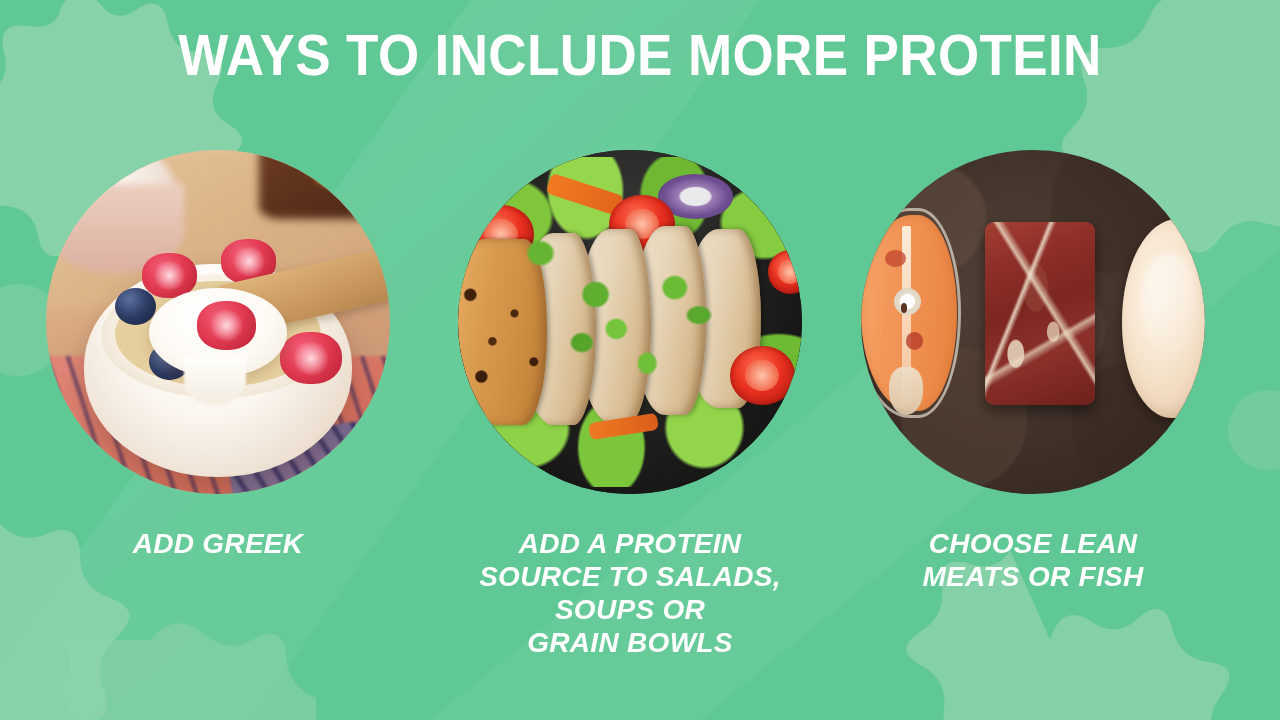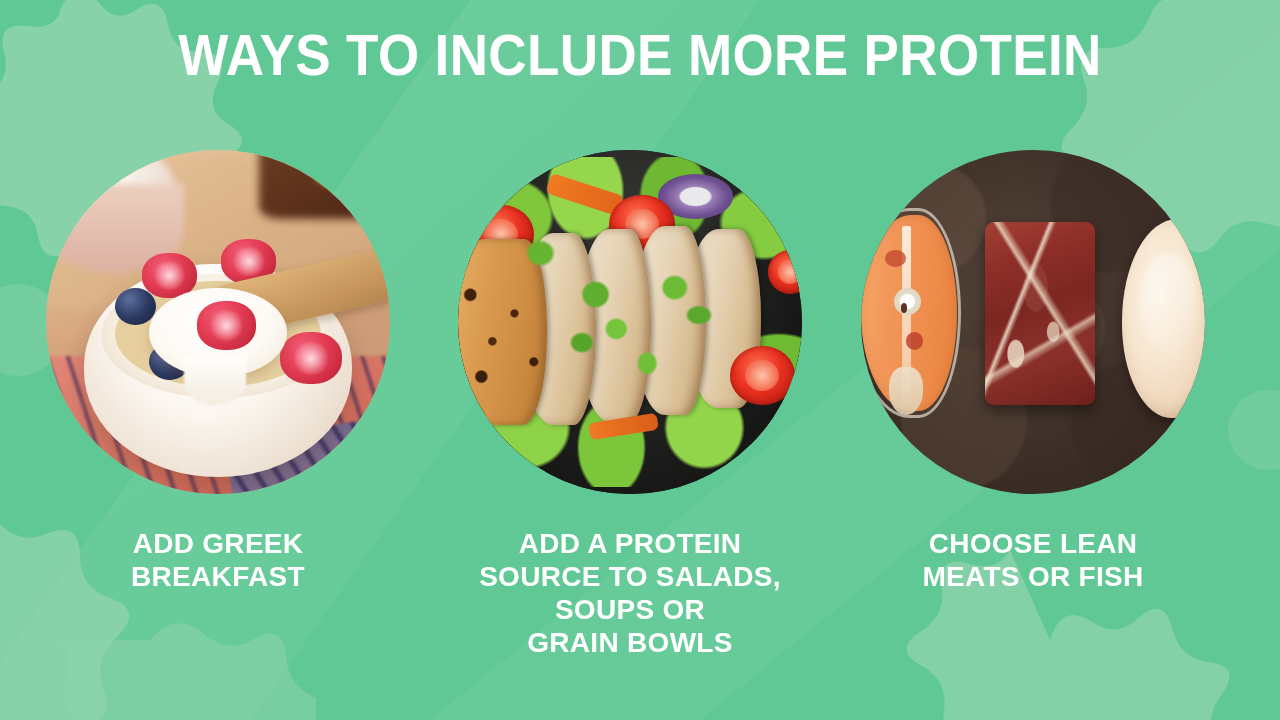--- a/index.html
+++ b/index.html
@@ -23,21 +23,21 @@
     font-size:57px;
     line-height:66px;
     font-weight:bold;
     letter-spacing:0.4px;
     transform:scaleX(0.93);
     white-space:nowrap;
     z-index:6;
   }
 
   
-  .cols { position:absolute; inset:0; z-index:5; }
+  .cols { position:absolute; inset:0; z-index:5;font-style:italic; }
   .col { position:absolute; top:0; width:420px; height:720px; }
   .col-0 { left:8px; }
   .col-1 { left:420px; }
   .col-2 { left:823px; }
 
   .photo {
     position:absolute;
     top:150px; left:50%;
     width:344px; height:344px;
     margin-left:-172px;
@@ -275,21 +275,20 @@
         <div class="rasp s1-r2"></div>
         <div class="rasp s1-r4"></div>
         <div class="s1-spoon"></div>
         <div class="s1-scoop"></div>
         <div class="rasp s1-r3"></div>
         <div class="s1-drip"></div>
       </div>
     </div>
     <div class="caption">
       <span class="ln">ADD GREEK</span>
-      <span class="ln">BREAKFAST</span>
     </div>
   </div>
 
   <div class="col col-1">
     <div class="photo">
       <div class="scene">
         <div class="s2-bg"></div>
         <div class="s2-plate"></div>
         <div class="s2-green"></div>
         <div class="s2-car"></div>

